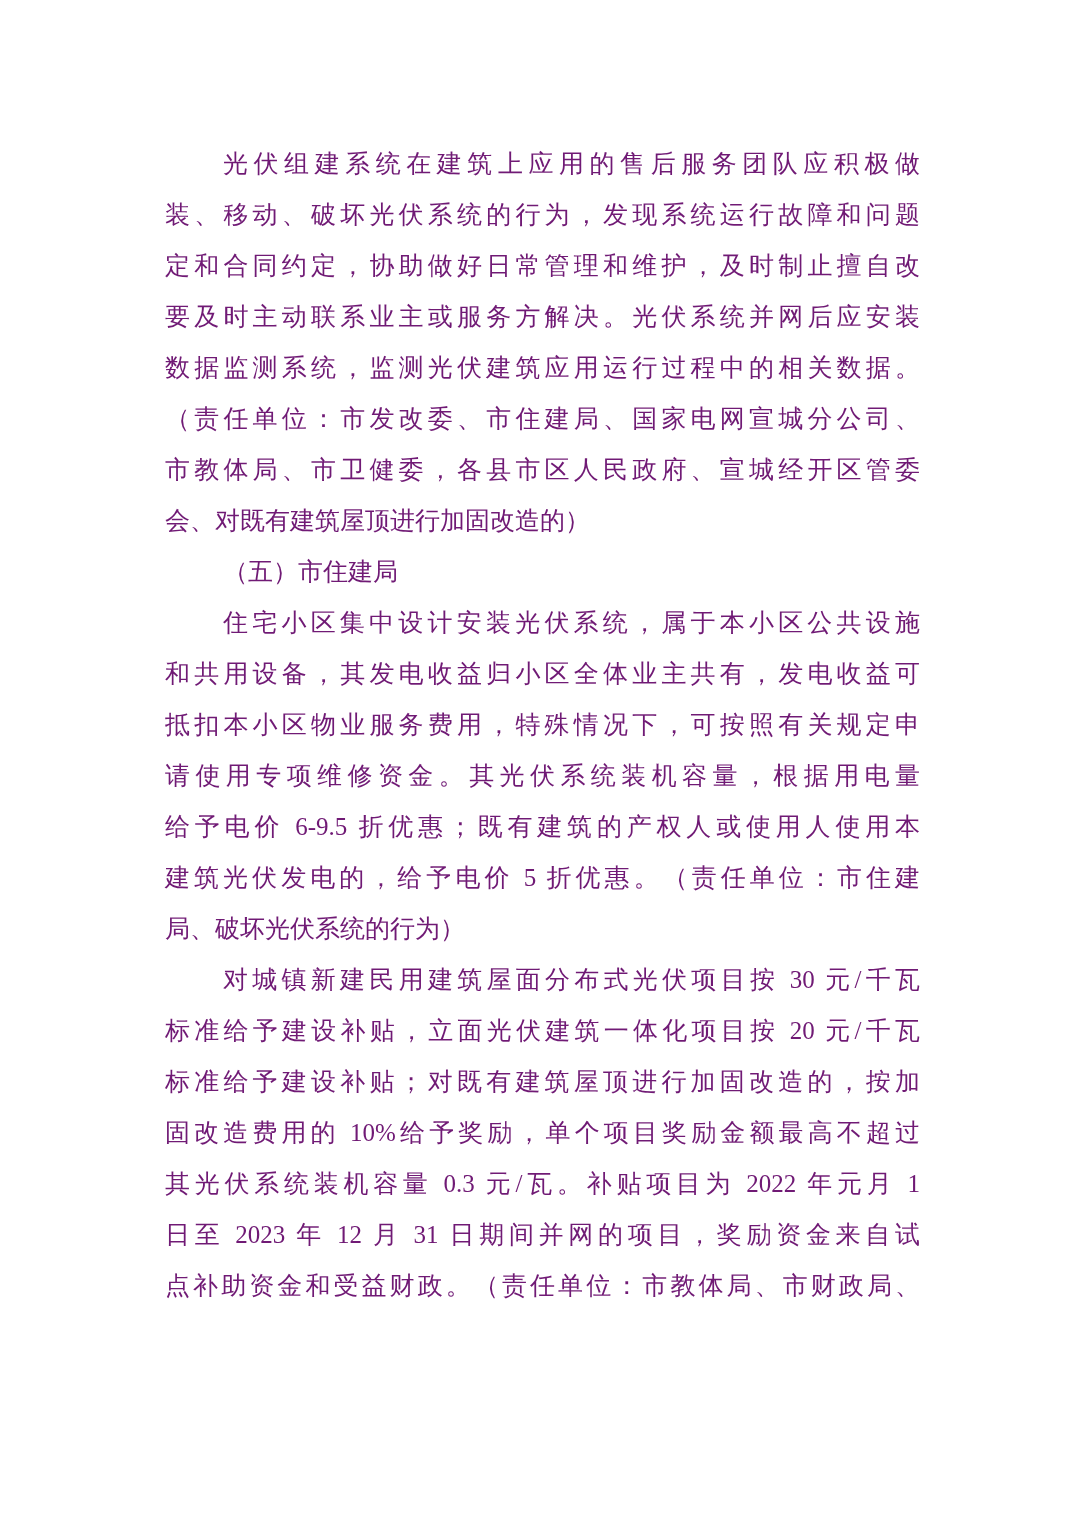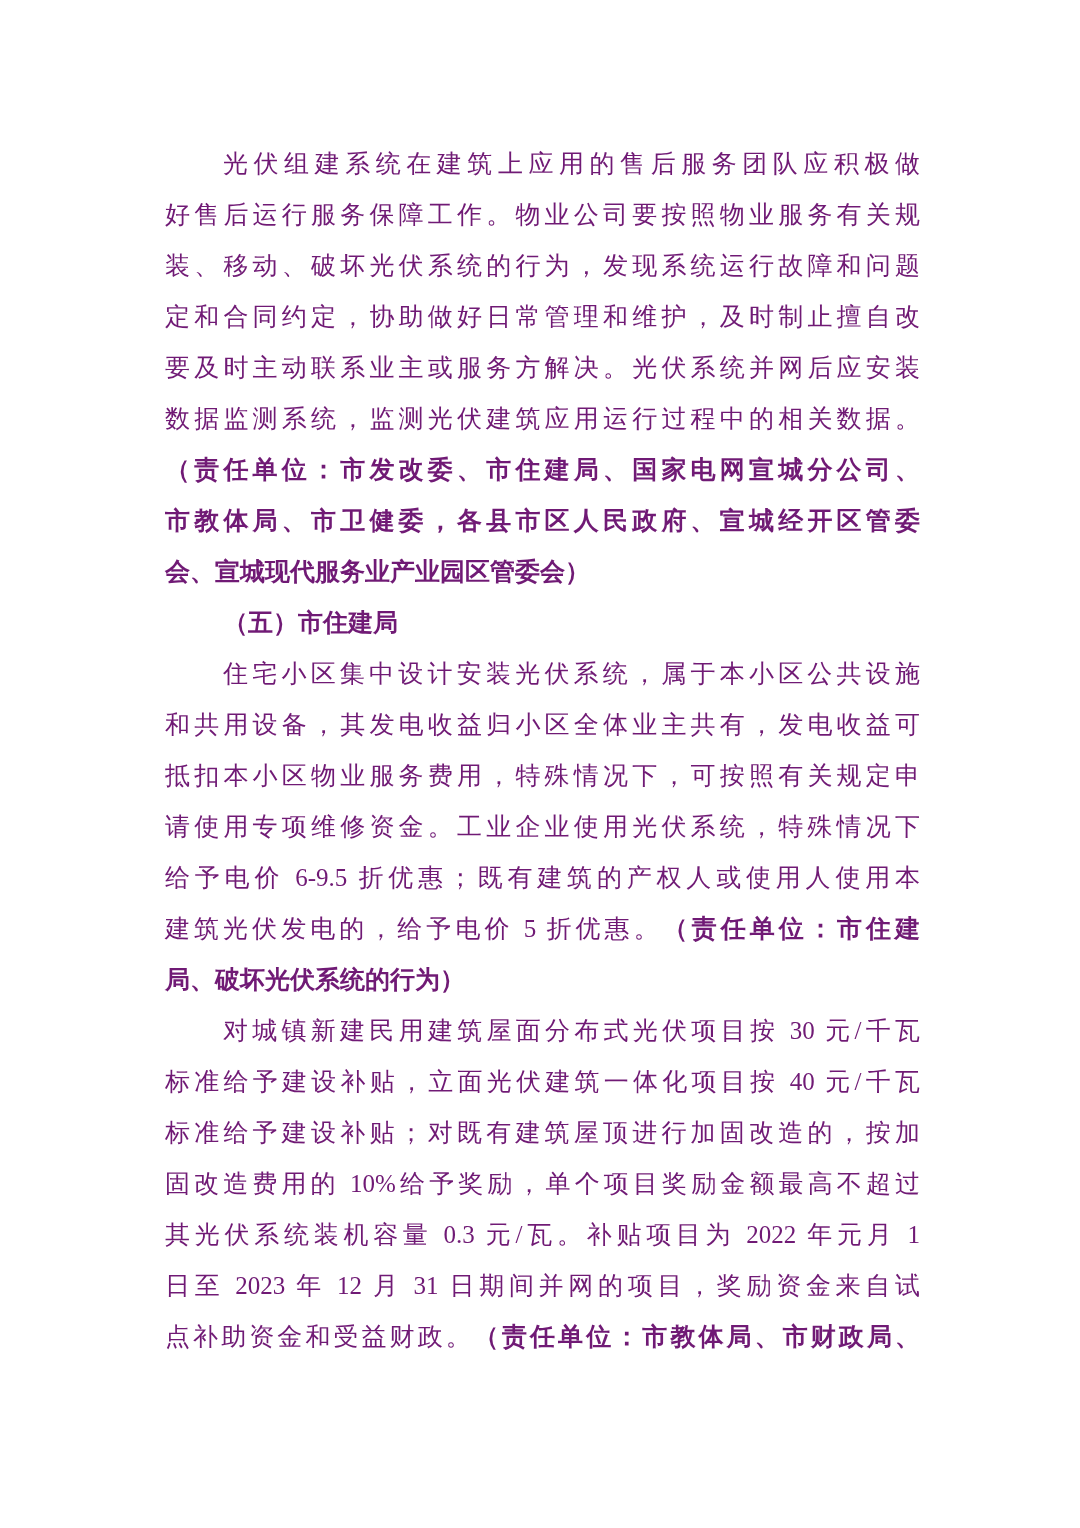--- a/index.html
+++ b/index.html
@@ -39,53 +39,52 @@
     text-align-last: justify;
     -moz-text-align-last: justify;
   }
   .text-line.indent {
     padding-left: 58px;
   }
   .text-line.indent.fill {
     width: 697px;
   }
   .seg { font-weight: 400; }
-  .seg.b { font-weight: 700; }
+  .seg.b { font-weight: 400; }
 </style>
 </head>
 <body>
 
 <div class="page">
   <div class="text-column" id="text-column">
       <div class="paragraph">
         <div class="text-line indent fill"><span class="seg">光伏组建系统在建筑上应用的售后服务团队应积极做</span></div>
-        <div class="text-line fill"><span class="seg">好售后运行服务保障工作。物业公司要按照物业服务有关规</span></div>
         <div class="text-line fill"><span class="seg">装、移动、破坏光伏系统的行为，发现系统运行故障和问题</span></div>
         <div class="text-line fill"><span class="seg">定和合同约定，协助做好日常管理和维护，及时制止擅自改</span></div>
         <div class="text-line fill"><span class="seg">要及时主动联系业主或服务方解决。光伏系统并网后应安装</span></div>
         <div class="text-line fill"><span class="seg">数据监测系统，监测光伏建筑应用运行过程中的相关数据。</span></div>
         <div class="text-line fill"><span class="seg b">（责任单位：市发改委、市住建局、国家电网宣城分公司、</span></div>
         <div class="text-line fill"><span class="seg b">市教体局、市卫健委，各县市区人民政府、宣城经开区管委</span></div>
-        <div class="text-line"><span class="seg b">会、宣城现代服务业产业园区管委会）</span></div>
+        <div class="text-line"><span class="seg b">会、对既有建筑屋顶进行加固改造的）</span></div>
       </div>
       <div class="paragraph">
         <div class="text-line indent"><span class="seg b">（五）市住建局</span></div>
       </div>
       <div class="paragraph">
         <div class="text-line indent fill"><span class="seg">住宅小区集中设计安装光伏系统，属于本小区公共设施</span></div>
         <div class="text-line fill"><span class="seg">和共用设备，其发电收益归小区全体业主共有，发电收益可</span></div>
         <div class="text-line fill"><span class="seg">抵扣本小区物业服务费用，特殊情况下，可按照有关规定申</span></div>
-        <div class="text-line fill"><span class="seg">请使用专项维修资金。工业企业使用光伏系统，特殊情况下</span></div>
+        <div class="text-line fill"><span class="seg">请使用专项维修资金。其光伏系统装机容量，根据用电量</span></div>
         <div class="text-line fill"><span class="seg">给予电价 6-9.5 折优惠；既有建筑的产权人或使用人使用本</span></div>
         <div class="text-line fill"><span class="seg">建筑光伏发电的，给予电价 5 折优惠。</span><span class="seg b">（责任单位：市住建</span></div>
         <div class="text-line"><span class="seg b">局、破坏光伏系统的行为）</span></div>
       </div>
       <div class="paragraph">
         <div class="text-line indent fill"><span class="seg">对城镇新建民用建筑屋面分布式光伏项目按 30 元/千瓦</span></div>
-        <div class="text-line fill"><span class="seg">标准给予建设补贴，立面光伏建筑一体化项目按 40 元/千瓦</span></div>
+        <div class="text-line fill"><span class="seg">标准给予建设补贴，立面光伏建筑一体化项目按 20 元/千瓦</span></div>
         <div class="text-line fill"><span class="seg">标准给予建设补贴；对既有建筑屋顶进行加固改造的，按加</span></div>
         <div class="text-line fill"><span class="seg">固改造费用的 10%给予奖励，单个项目奖励金额最高不超过</span></div>
         <div class="text-line fill"><span class="seg">其光伏系统装机容量 0.3 元/瓦。补贴项目为 2022 年元月 1</span></div>
         <div class="text-line fill"><span class="seg">日至 2023 年 12 月 31 日期间并网的项目，奖励资金来自试</span></div>
         <div class="text-line fill"><span class="seg">点补助资金和受益财政。</span><span class="seg b">（责任单位：市教体局、市财政局、</span></div>
       </div>
     </div>
 </div>
 
 </body></html>

